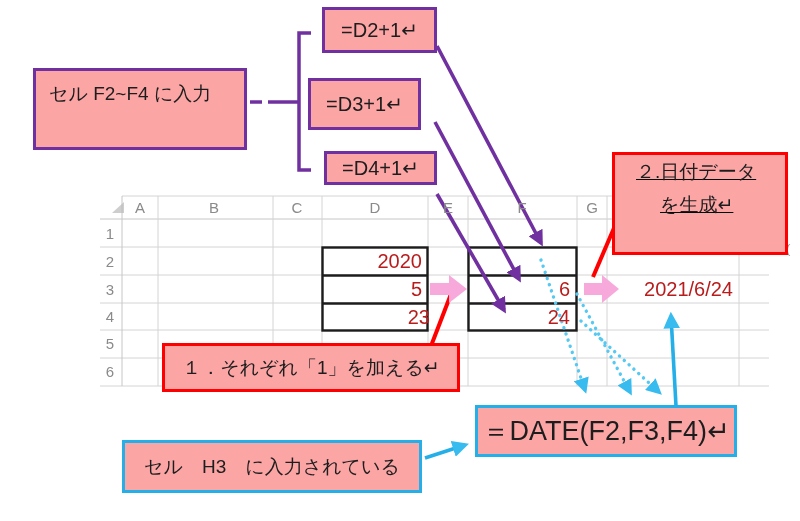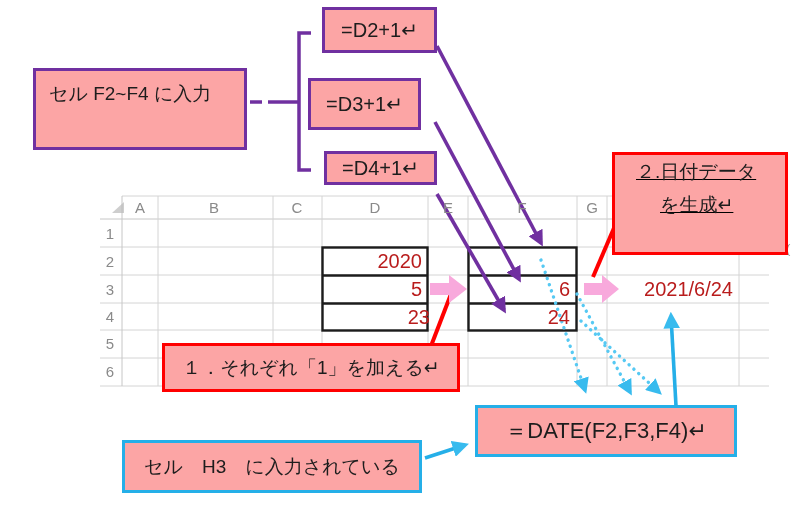--- a/index.html
+++ b/index.html
@@ -141,17 +141,17 @@
   <div class="callout b-purple formula-box" style="left:308px;top:78px;width:113px;height:52px;">=D3+1↵</div>
   <div class="callout b-purple formula-box" style="left:324px;top:151px;width:113px;height:34px;">=D4+1↵</div>
 
   <div class="callout b-red" style="left:612px;top:152px;width:176px;height:103px;text-decoration:underline;">
     <div class="jp" style="padding-left:21px;">２.日付データ</div>
     <div class="jp" style="padding-left:12px;margin-left:33px;">を生成↵</div>
   </div>
 
   <div class="callout b-red jp center-text" style="left:162px;top:343px;width:298px;height:49px;">１．それぞれ「1」を加える↵</div>
 
-  <div class="callout b-cyan center-text" style="left:475px;top:405px;width:262px;height:52px;font-size:22px;color:#1d1d1d;">＝DATE(F2,F3,F4)↵</div>
+  <div class="callout b-cyan center-text" style="left:475px;top:405px;width:262px;height:52px;font-size:27px;color:#1d1d1d;">＝DATE(F2,F3,F4)↵</div>
 
   <div class="callout b-cyan jp center-text" style="left:122px;top:440px;width:300px;height:53px;">セル　H3　に入力されている</div>
 
 </div>
 
 </body></html>

